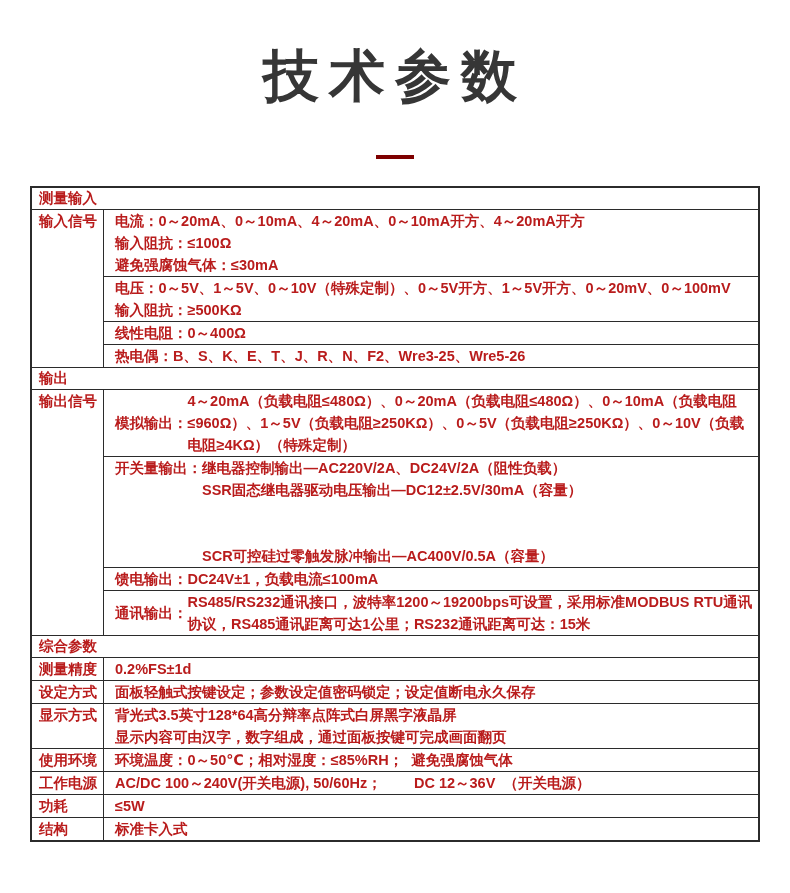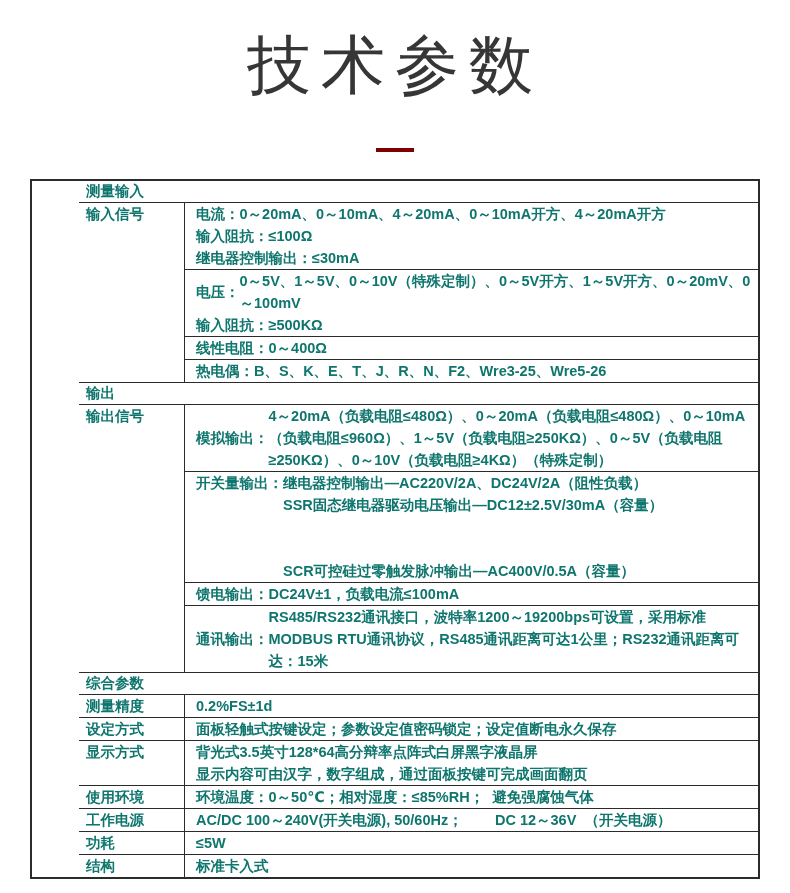--- a/index.html
+++ b/index.html
@@ -1,25 +1,25 @@
 <!DOCTYPE html>
 <html><head>
 <meta charset="utf-8">
 <style>
   * { margin:0; padding:0; box-sizing:border-box; }
   html,body { background:#ffffff; }
   body { font-family:"Liberation Sans","DejaVu Sans",sans-serif; }
   .page { width:790px; height:893px; background:#ffffff; overflow:hidden; position:relative; }
 
   .title {
-    padding-top:28px;
+    padding-top:44px;
     text-align:center;
-    font-size:64px;
+    font-size:56px;
     line-height:1.16;
-    font-weight:400;
+    font-weight:700;
     letter-spacing:10px;
     color:#363636;
   }
   .accent-line {
     width:38px; height:4px;
     margin:46px auto 0;
     background:#7e0000;
   }
 
   .spec-table {
@@ -36,55 +36,55 @@
     border-top:1.5px solid #2b2b2b;
     white-space:pre-wrap;
   }
   .spec-table > div:first-child { border-top:none; }
   .spec-row {
     display:flex;
     align-items:stretch;
     border-top:1.5px solid #2b2b2b;
   }
   .label-cell {
-    width:106px; flex:none;
+    width:72px; flex:none;
     border-right:1.5px solid #2b2b2b;
     padding:0 3px 0 7px;
     line-height:22px;
     white-space:pre-wrap;
   }
   .value-cell { flex:1; min-width:0; }
   .group { padding:0 4px 0 11px; }
   .group + .group { border-top:1.5px solid #2b2b2b; }
   .para { display:flex; line-height:22px;align-items:center; }
   .para-head { flex:none; white-space:pre; }
   .para-body { white-space:pre-wrap; min-width:0; }
 </style>
 </head>
 <body>
 
 <div class="page">
   <div class="title" style="color: rgb(54, 54, 54);">技术参数</div>
   <div class="accent-line" style="background: rgb(126, 0, 0);"></div>
-  <div class="spec-table" style="border-color: rgb(43, 43, 43); color: #0f766e; padding-left: 47px;">
+  <div class="spec-table" style="border-color: rgb(43, 43, 43); color: #b91c1c;">
       <div class="section-row">测量输入</div>
       <div class="spec-row">
         <div class="label-cell">输入信号</div>
         <div class="value-cell">
           <div class="group">
             <div class="para">
               <span class="para-head">电流：</span>
               <span class="para-body">0～20mA、0～10mA、4～20mA、0～10mA开方、4～20mA开方</span>
             </div>
             <div class="para">
               <span class="para-head">输入阻抗：</span>
               <span class="para-body">≤100Ω</span>
             </div>
             <div class="para">
-              <span class="para-head">继电器控制输出：</span>
+              <span class="para-head">避免强腐蚀气体：</span>
               <span class="para-body">≤30mA</span>
             </div>
           </div>
           <div class="group">
             <div class="para">
               <span class="para-head">电压：</span>
               <span class="para-body">0～5V、1～5V、0～10V（特殊定制）、0～5V开方、1～5V开方、0～20mV、0～100mV</span>
             </div>
             <div class="para">
               <span class="para-head">输入阻抗：</span>

